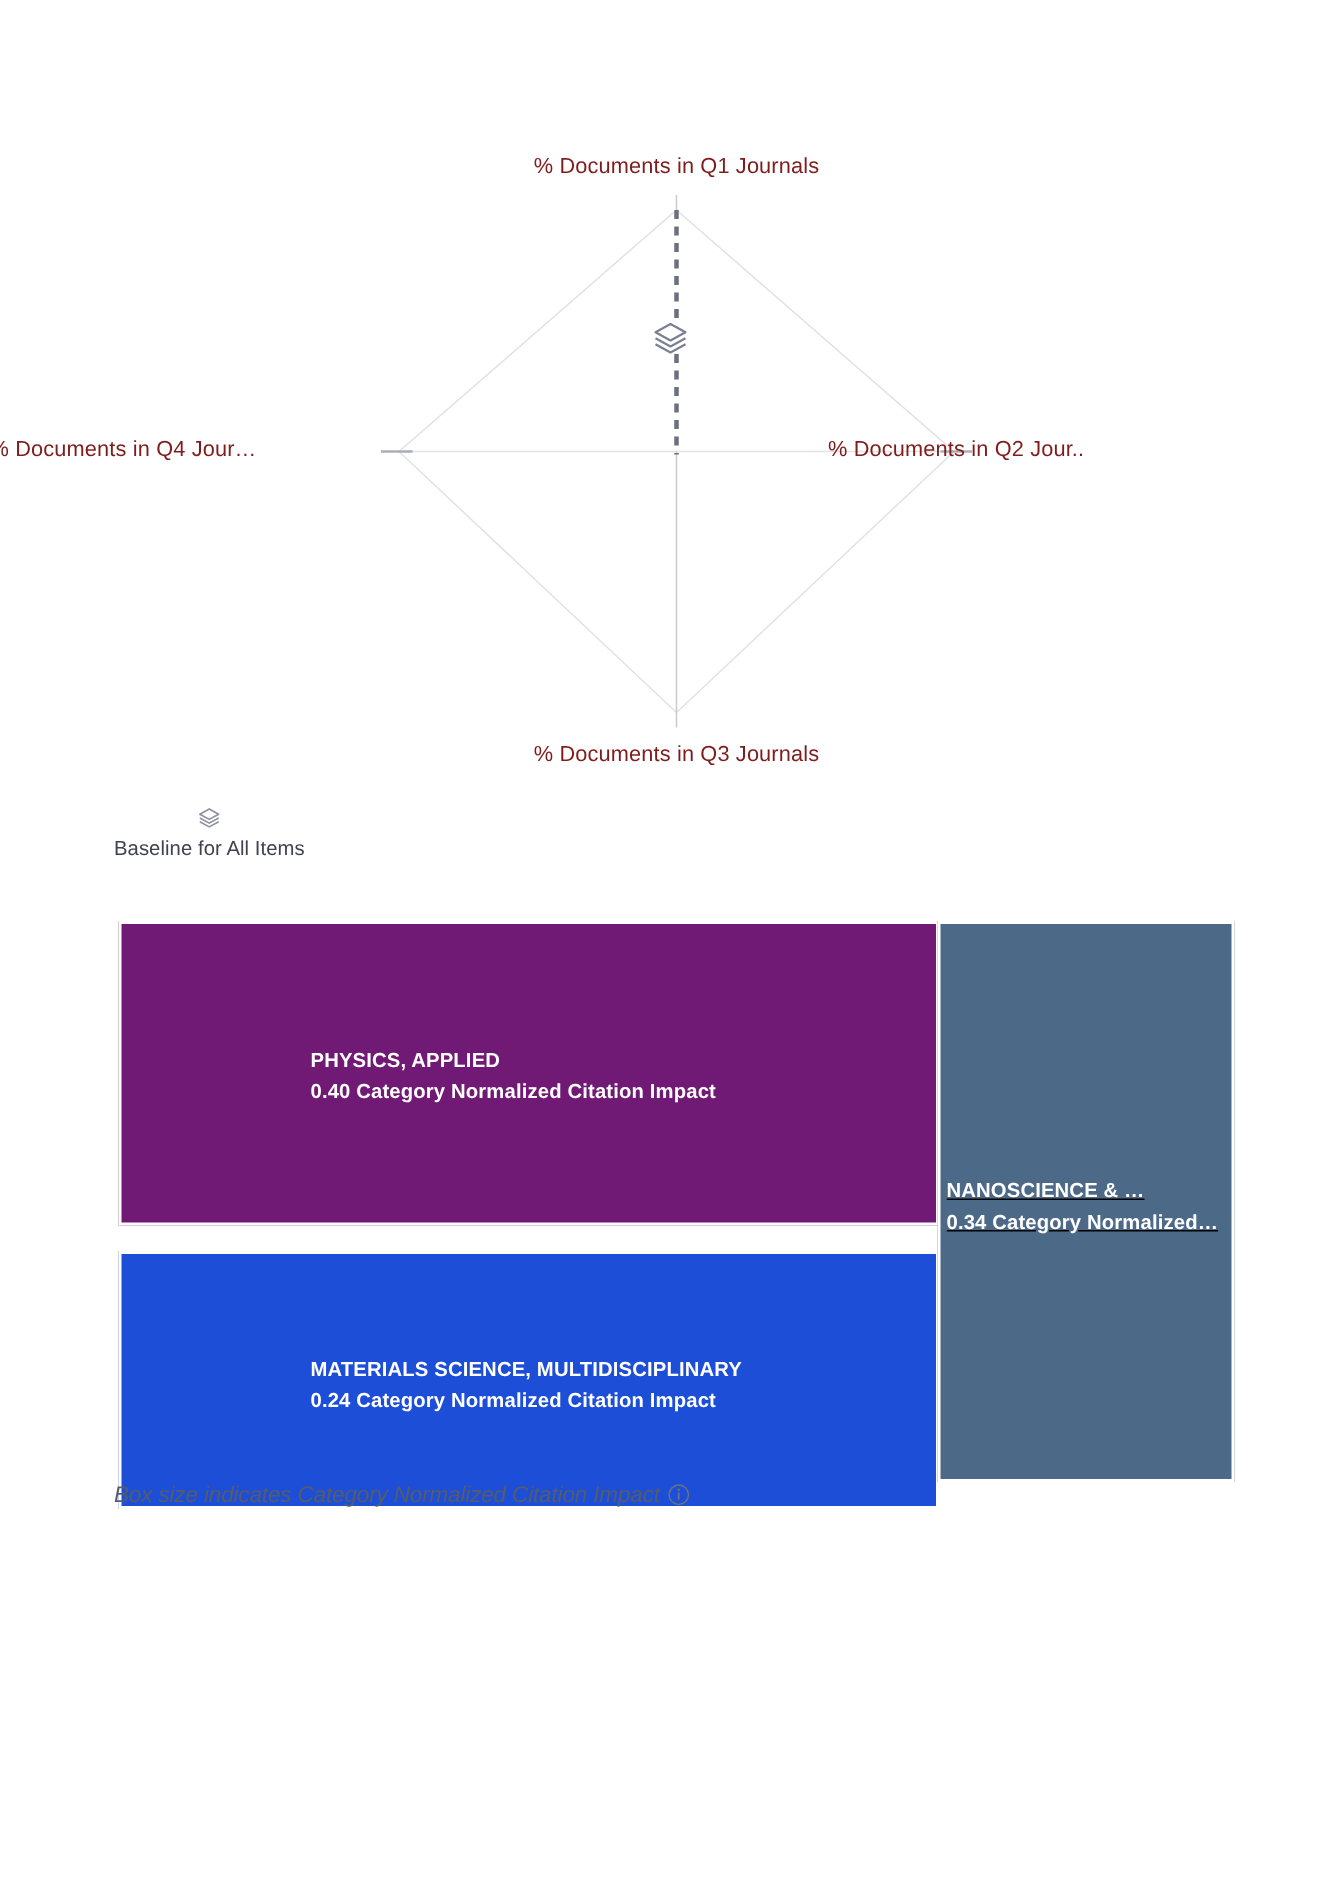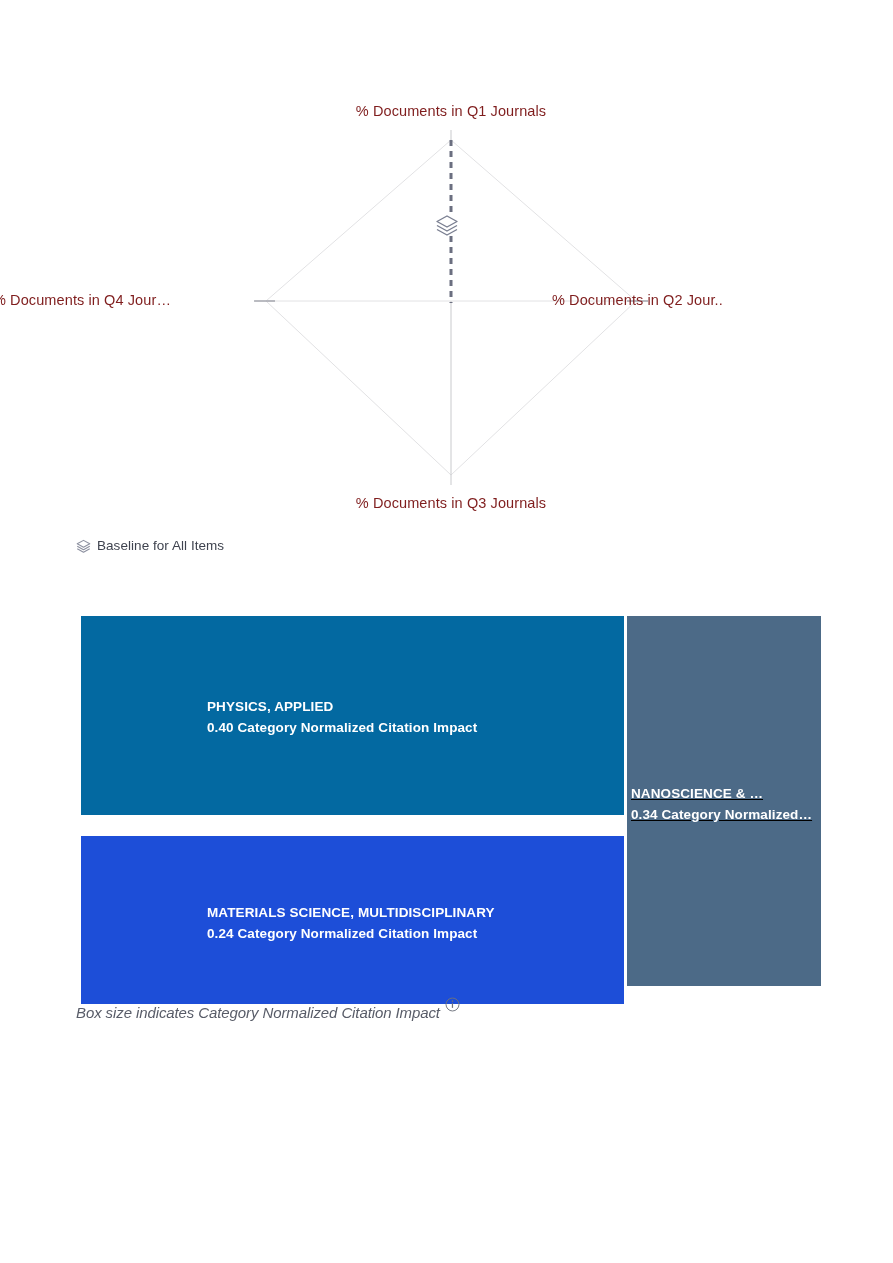--- a/index.html
+++ b/index.html
@@ -79,20 +79,21 @@
   }
 
   
   #radar-legend {
     position: absolute;
     left: 76px;
     top: 538px;
     display: flex;
     align-items: center;
     gap: 6px;
+    flex-direction: column;
   }
   #radar-legend-label {
     font-family: "Liberation Sans", sans-serif;
     font-size: 13.5px;
     color: #3f434f;
     letter-spacing: 0.05px;
   }
 
   
   #treemap {
@@ -125,21 +126,21 @@
     overflow: hidden;
     text-overflow: ellipsis;
     white-space: nowrap;
   }
 
   #tile-physics-applied {
     left: 0;
     top: 0;
     width: 547px;
     height: 203px;
-    background: #0369a1;
+    background: #701a75;
   }
   #tile-physics-applied .tm-tile-body {
     top: 80px;
   }
 
   #tile-materials-science {
     left: 0;
     top: 220px;
     width: 547px;
     height: 172px;
@@ -171,21 +172,20 @@
     display: flex;
     align-items: center;
     gap: 5px;
   }
   #treemap-caption-text {
     font-family: "Liberation Sans", sans-serif;
     font-style: italic;
     font-size: 15px;
     color: #585c68;
     letter-spacing: -0.1px;
-    margin-top: 16px;
   }
   .info-icon {
     display: inline-block;
     line-height: 0;
     vertical-align: middle;
   }
 </style>
 </head>
 <body>
 

